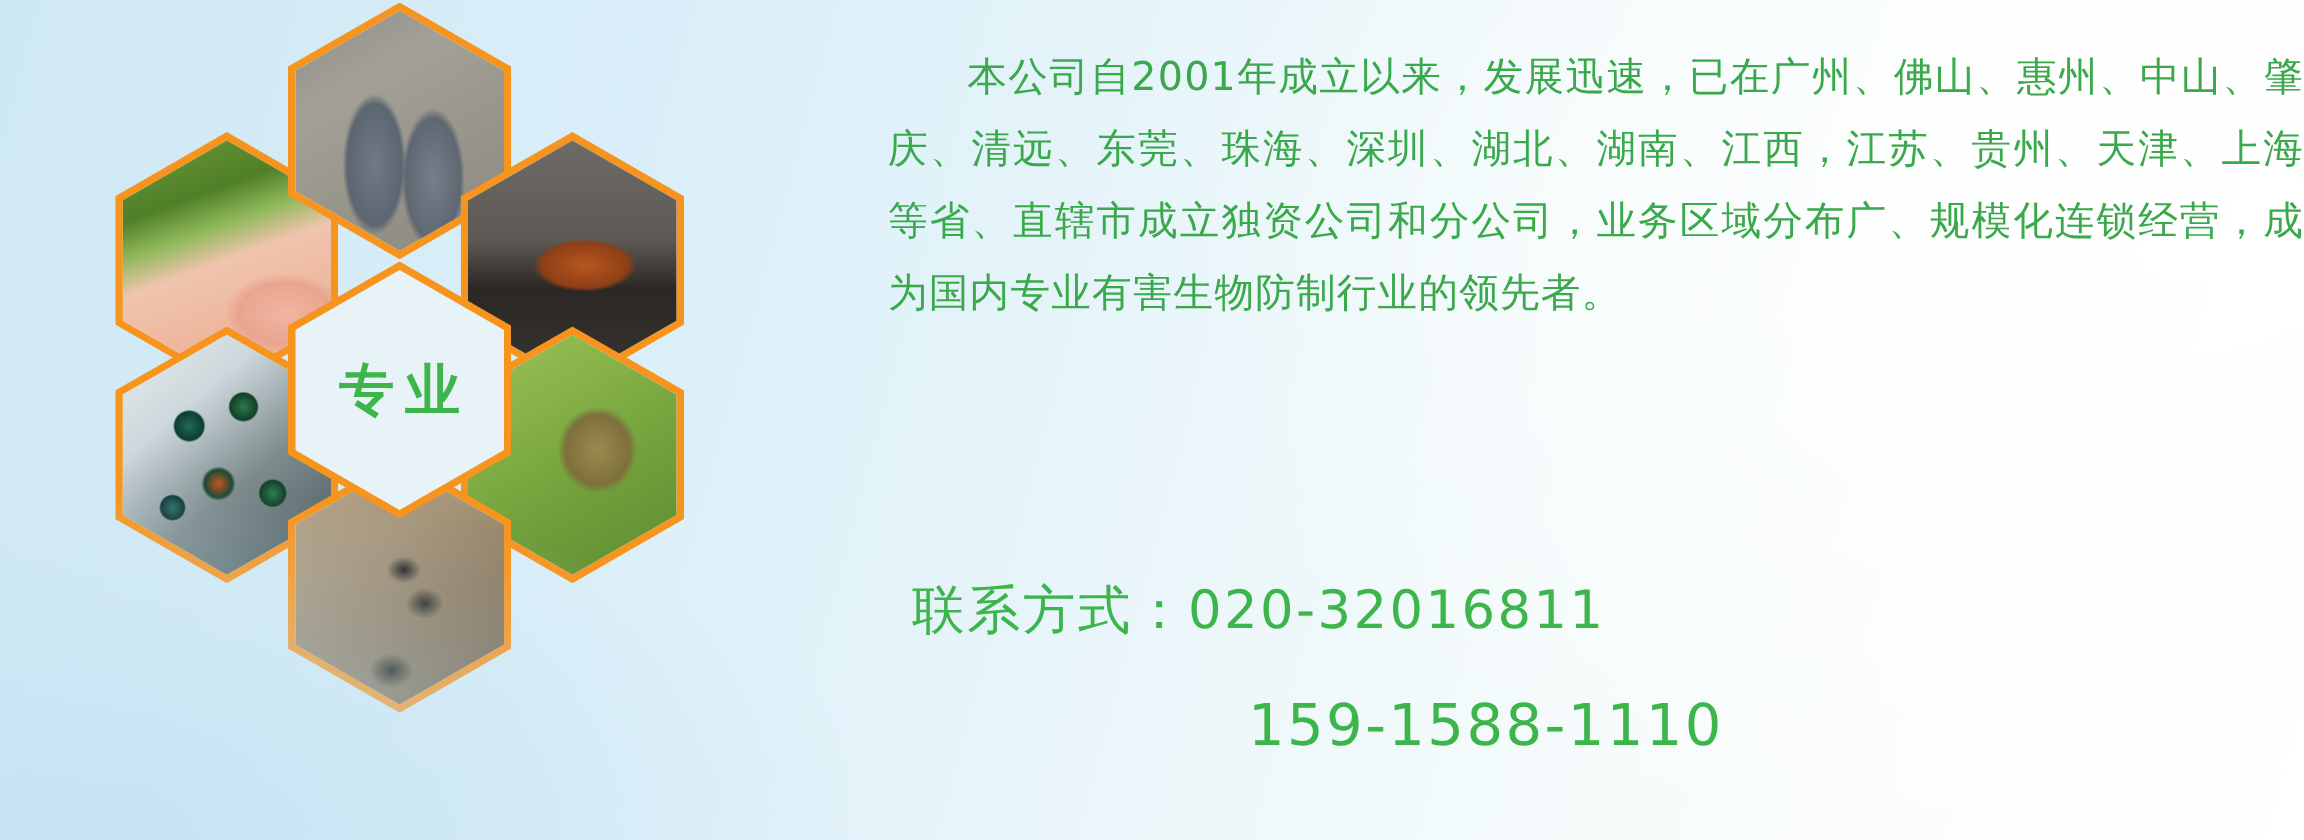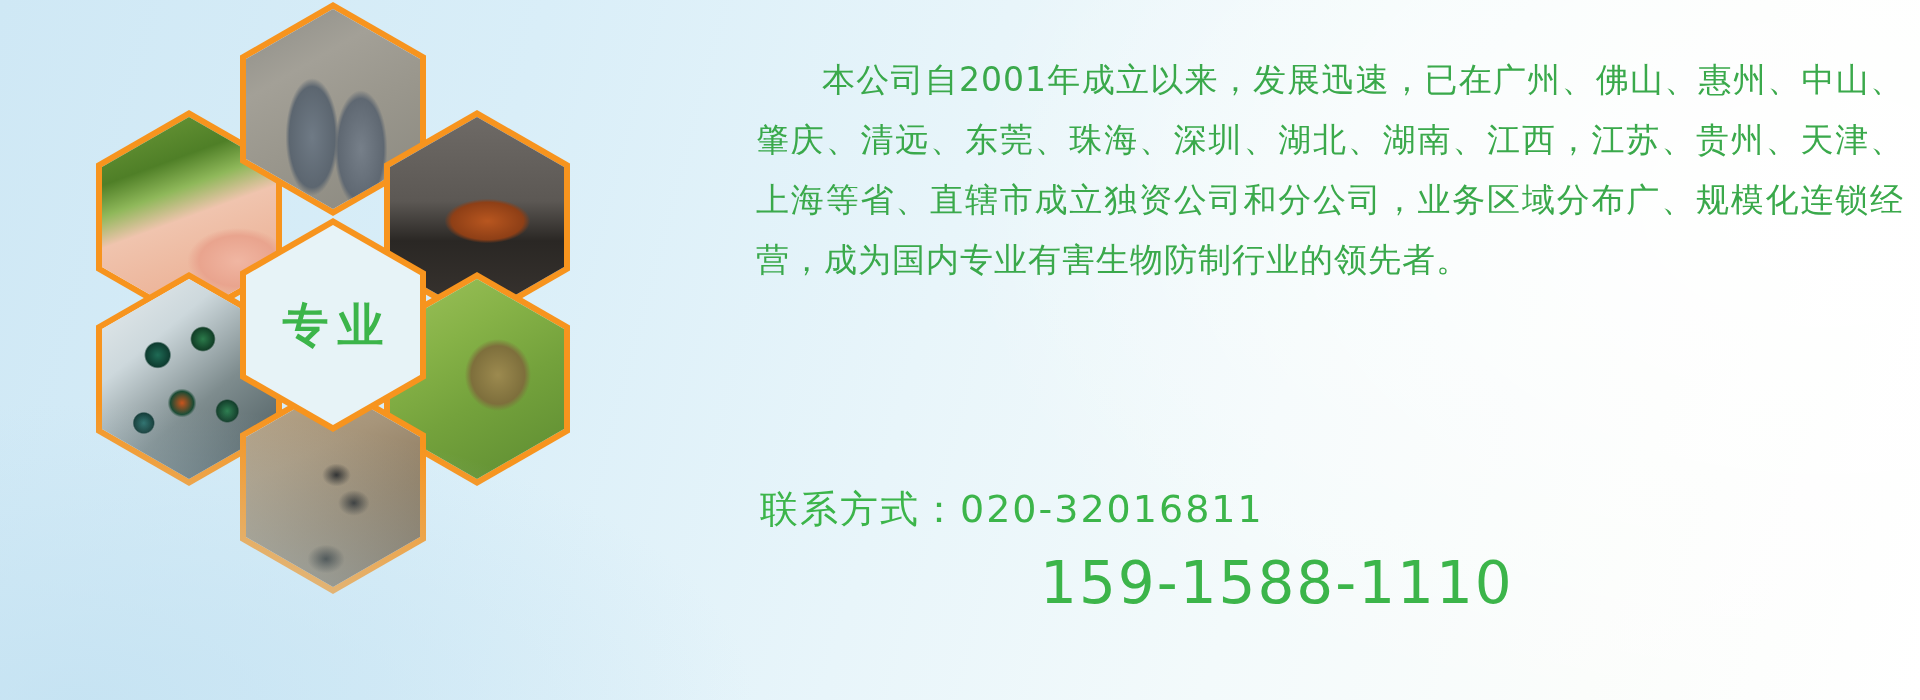--- a/index.html
+++ b/index.html
@@ -93,33 +93,33 @@
       linear-gradient(150deg,#9cc15a 0%,#86b247 32%,#74a23c 58%,#5d8c31 100%);
   }
 
   
   #copy{
     position:absolute;left:740px;top:34px;width:1180px;
     color:#3aa94b;font-size:33px;line-height:60px;
     letter-spacing:1px;text-align:justify;
     font-family:"DejaVu Sans","Liberation Sans",sans-serif;
   }
-  #copy p{margin:16px;text-indent:66px;}
+  #copy p{margin:0;text-indent:66px;}
 
   #contact{
     position:absolute;left:760px;top:472px;width:1150px;
     color:#3cb54a;
     font-family:"DejaVu Sans","Liberation Sans",sans-serif;
   }
   .contact-line-1{
-    font-size:38px;line-height:74px;letter-spacing:2px;white-space:nowrap;
+    font-size:44px;line-height:74px;letter-spacing:2px;white-space:nowrap;
   }
   .contact-line-2{
-    font-size:58px;line-height:74px;letter-spacing:2px;
-    padding-left:280px;white-space:nowrap;
+    font-size:48px;line-height:74px;letter-spacing:2px;
+    padding-left:280px;white-space:nowrap;margin-top:22px;
   }
 </style>
 </head>
 <body>
 
 <div id="banner">
 
   <div id="honeycomb">
 
     <div class="hex h-mosquito">

